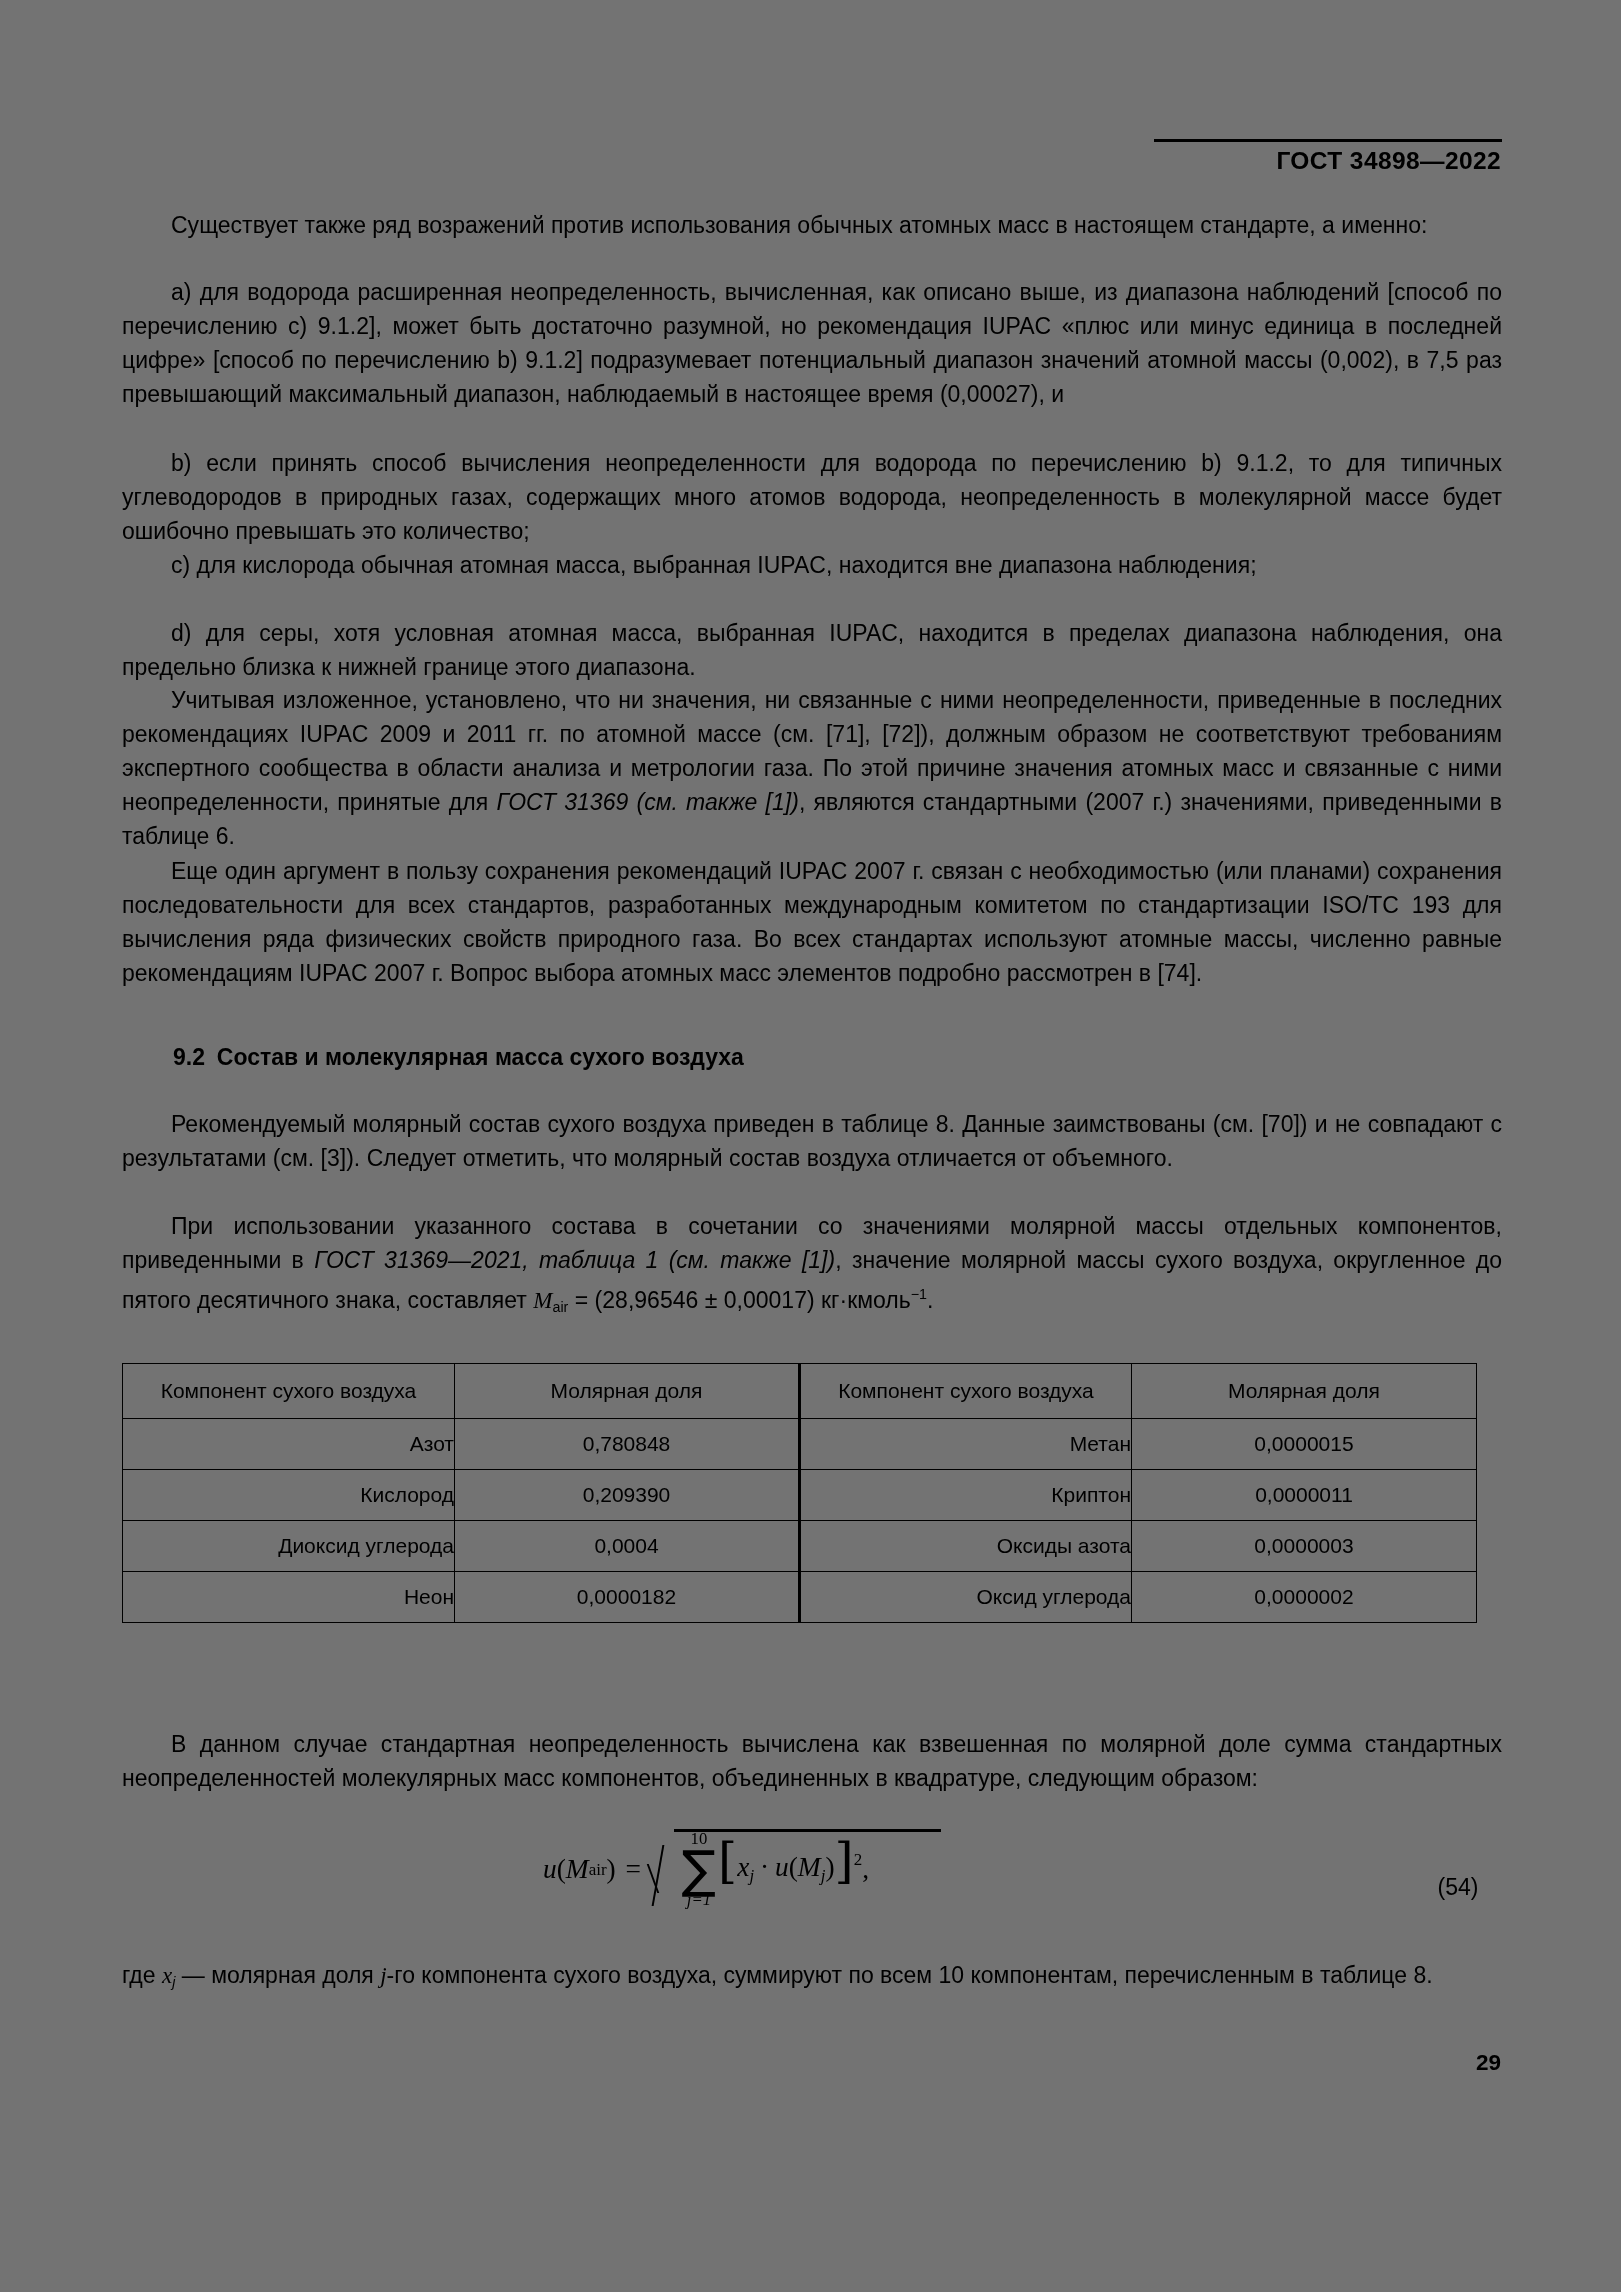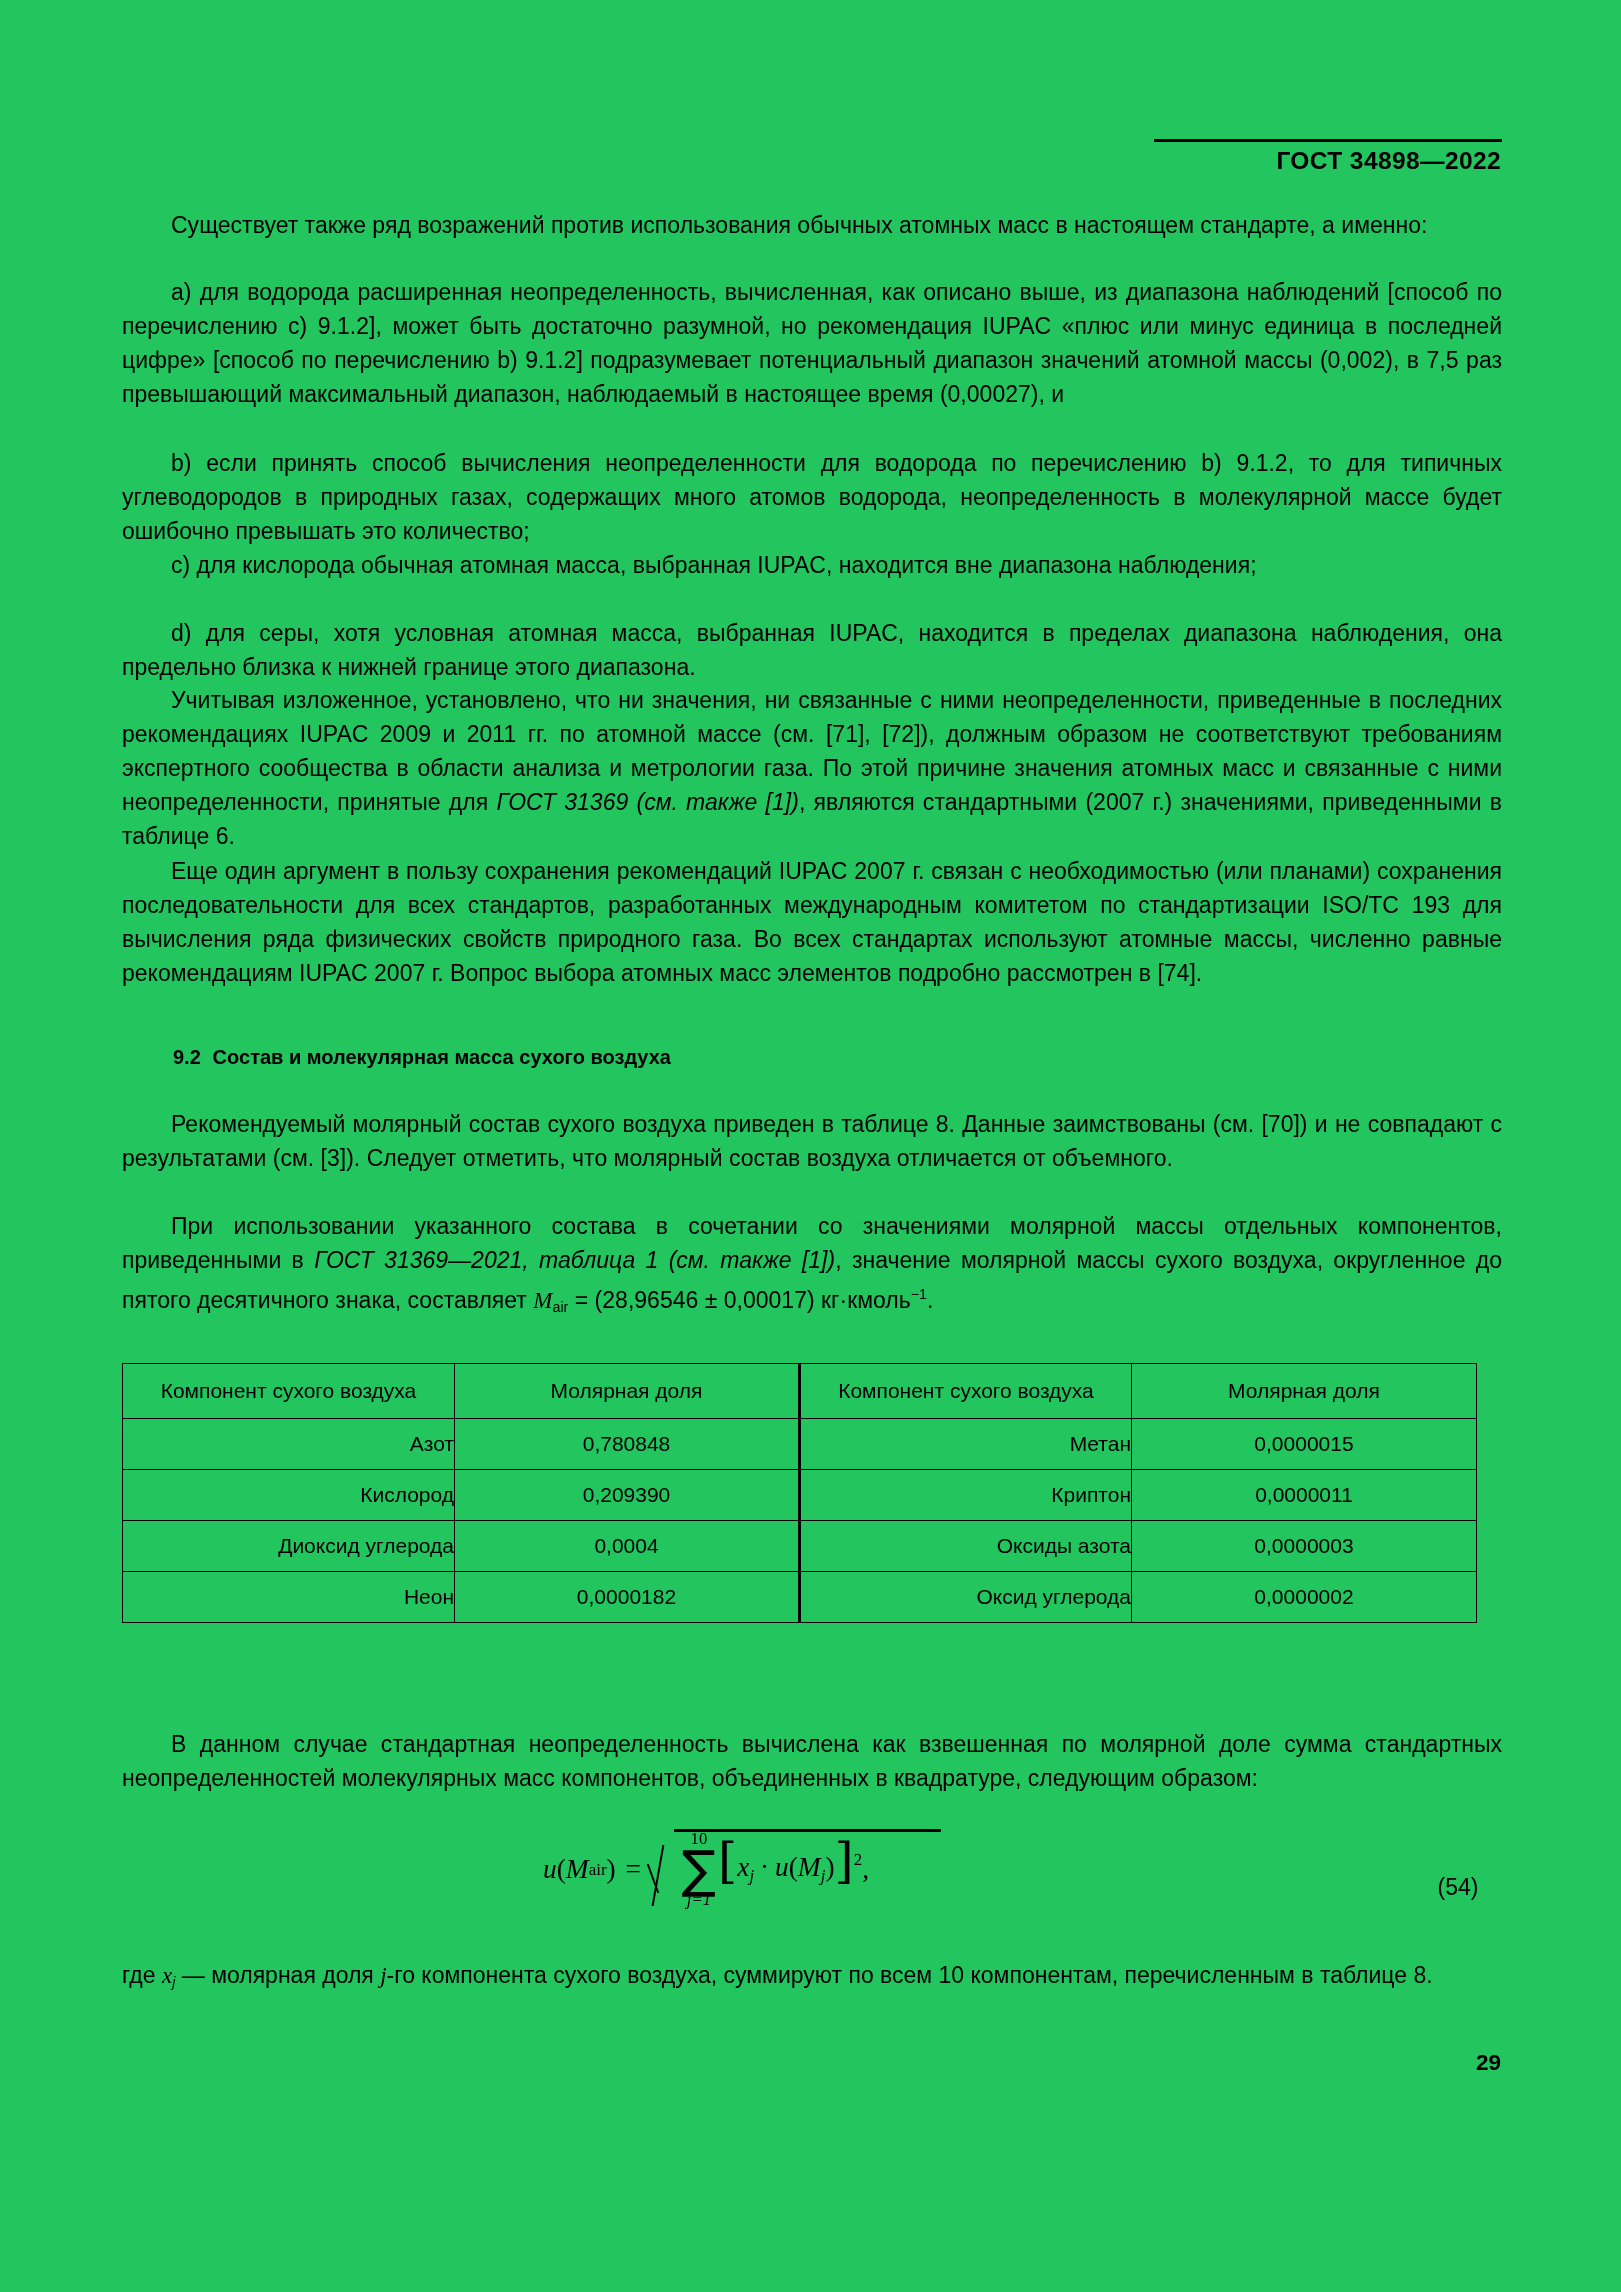--- a/index.html
+++ b/index.html
@@ -8,21 +8,21 @@
     background: #ffffff;
   }
   body {
     font-family: "Liberation Sans", sans-serif;
     color: #000000;
   }
   .page {
     position: relative;
     width: 1621px;
     height: 2293px;
-    background: #22c55e;
+    background: #737373;
     box-sizing: border-box;
     overflow: hidden;
   }
 
   
   .header {
     position: absolute;
     top: 147px;
     right: 120px;
     font-size: 24.5px;
@@ -55,21 +55,21 @@
     text-indent: 49px;
     text-align: justify;
   }
   .p:last-child { text-align: justify; }
   i, .it { font-style: italic; }
 
   
   .heading {
     position: absolute;
     left: 173px;
-    font-size: 20px;
+    font-size: 23px;
     font-weight: bold;
     line-height: 33px;
   }
   .heading .num { margin-right: 11.8px; }
 
   
   .tbl-caption {
     position: absolute;
     left: 122px;
     font-size: 21.6px;

